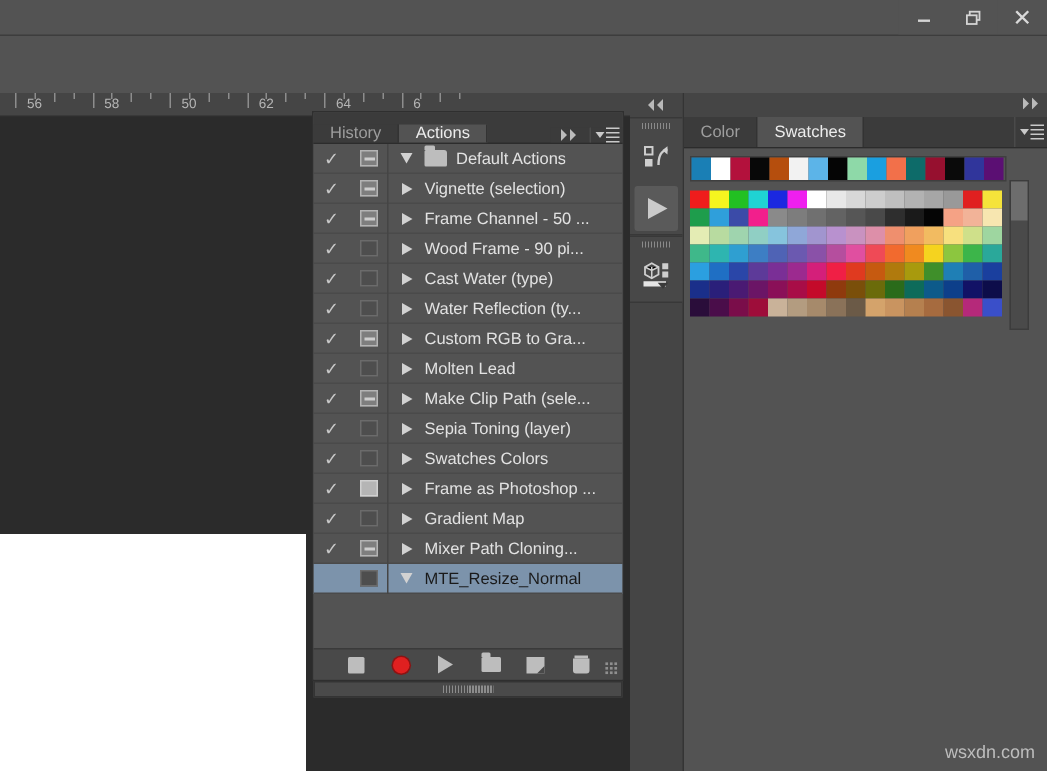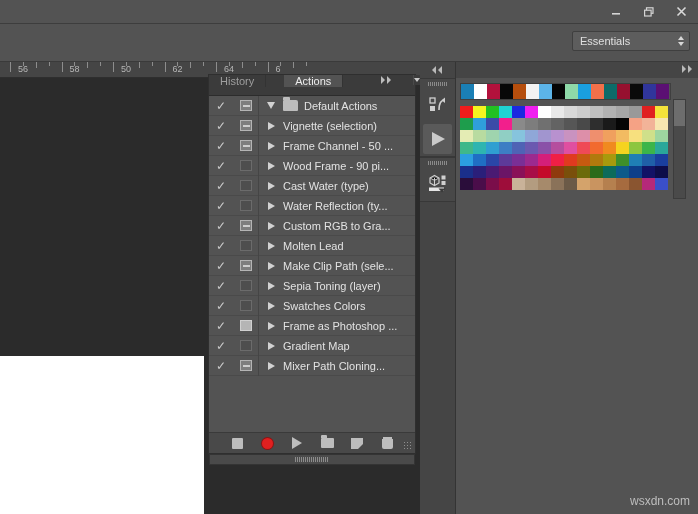--- a/index.html
+++ b/index.html
@@ -68,21 +68,21 @@
     position: absolute; left: 204px; top: 294px; width: 216px; height: 220px; background: #2b2b2b;
   }
 
   
   .actions-panel {
     position: absolute; left: 208px; top: 74px; width: 208px; height: 380px;
     background: #535353; border: 1px solid #2f2f2f;
   }
   .panel-tabbar {
     position: relative; height: 21px; background: #3b3b3b;
-    border-bottom: 1px solid #2c2c2c; display: flex; align-items: flex-start; gap: 18px;
+    border-bottom: 1px solid #2c2c2c; display: flex; align-items: flex-end;
   }
   .ptab {
     padding: 0 11px; display: flex; align-items: center; font-size: 11px;
     color: #9e9e9e; background: #3b3b3b; border-right: 1px solid #333;
   }
   .ptab.active { background: #535353; color: #ececec; }
   .tabfill { flex: 1; background: #3b3b3b; }
   .dblarrow {
     width: 26px; display: flex; align-items: center; justify-content: center;
     background: #3b3b3b; color: #bcbcbc;
@@ -222,29 +222,20 @@
         </svg>
       </div>
       <div class="winbtn close">
         <svg width="13" height="13" viewBox="0 0 13 13">
           <path d="M2.5 2.5 L10.5 10.5 M10.5 2.5 L2.5 10.5" stroke="#d9d9d9" stroke-width="1.6" fill="none"></path>
         </svg>
       </div>
     </div>
   </div>
 
-  <div class="optbar">
-    <div class="workspace">
-      <span class="wsname">Essentials</span>
-      <span class="wsarrows">
-          <i class="up"></i>
-          <i class="dn"></i>
-        </span>
-    </div>
-  </div>
 
   <div class="docarea">
     <div class="ruler" id="ruler">
         <div class="rtick major" style="left: 10px;"></div>
         <div class="rlabel" style="left: 18px;">56</div>
         <div class="rtick" style="left: 22.875px; height: 4px;"></div>
         <div class="rtick" style="left: 35.75px; height: 6px;"></div>
         <div class="rtick" style="left: 48.625px; height: 4px;"></div>
         <div class="rtick major" style="left: 61.5px;"></div>
         <div class="rlabel" style="left: 69.5px;">58</div>
@@ -461,20 +452,30 @@
             <span class="chk">✓</span>
           </div>
           <div class="col-dlg">
             <span class="dbox minus"></span>
           </div>
           <div class="col-twist">
             <span class="tw-right"></span>
           </div>
           <span class="alabel">Mixer Path Cloning...</span>
         </div>
+        <div class="arow selected">
+          <div class="col-check"></div>
+          <div class="col-dlg">
+            <span class="dbox empty"></span>
+          </div>
+          <div class="col-twist">
+            <span class="tw-down"></span>
+          </div>
+          <span class="alabel">MTE_Resize_Normal</span>
+        </div>
       </div>
     <div class="actions-foot">
       <div class="fbtn">
           <span class="sq-stop"></span>
         </div>
       <div class="fbtn">
           <span class="circ-rec"></span>
         </div>
       <div class="fbtn">
           <span class="tri-play"></span>
@@ -538,20 +539,34 @@
   </div>
 
   <div class="swatch-panel">
     <div class="sw-tophandle">
       <span class="rr">
         <svg width="16" height="8" viewBox="0 0 16 8">
           <path d="M4 0 L8 4 L4 8 Z" fill="#b9b9b9"></path>
             <path d="M10 0 L14 4 L10 8 Z" fill="#b9b9b9"></path>
         </svg>
       </span>
+    </div>
+    <div class="sw-tabbar">
+      <div class="ptab">Color</div>
+      <div class="ptab active">Swatches</div>
+      <div class="tabfill"></div>
+      <div class="pmenu">
+        <span class="tri"></span>
+        <span class="lines">
+            <span></span>
+            <span></span>
+            <span></span>
+            <span></span>
+          </span>
+      </div>
     </div>
     <div class="sw-body">
       <div class="recent-strip" id="recent-strip">
           <i style="background: rgb(26, 127, 181);"></i>
           <i style="background: rgb(255, 255, 255);"></i>
           <i style="background: rgb(179, 17, 60);"></i>
           <i style="background: rgb(8, 8, 8);"></i>
           <i style="background: rgb(181, 78, 13);"></i>
           <i style="background: rgb(242, 242, 242);"></i>
           <i style="background: rgb(92, 180, 232);"></i>

